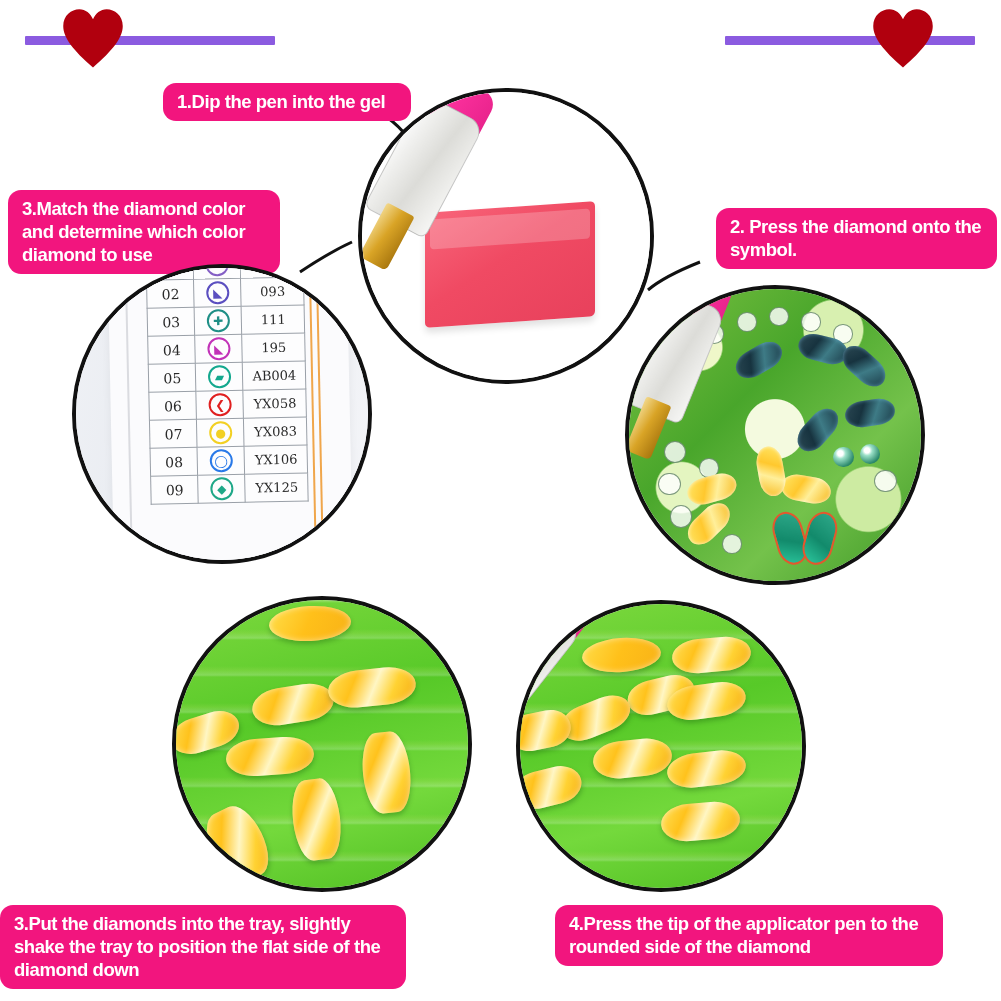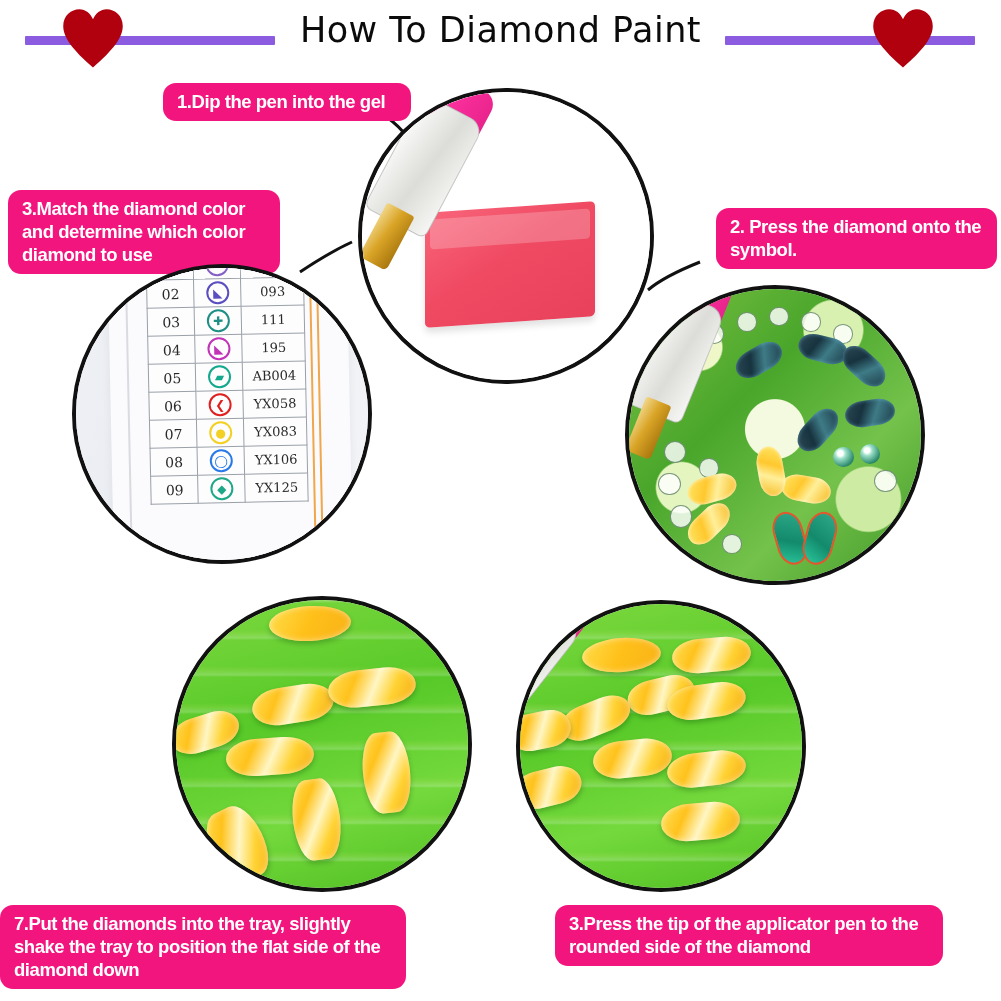--- a/index.html
+++ b/index.html
@@ -267,21 +267,20 @@
   <div class="rule right"></div>
 
   <svg class="heart left" viewBox="0 0 100 100">
     <path d="M50 96 C 18 68, 2 48, 2 29 C 2 12, 15 2, 28 2 C 38 2, 46 9, 50 18 C 54 9, 62 2, 72 2 C 85 2, 98 12, 98 29 C 98 48, 82 68, 50 96 Z" fill="#B1000E"></path>
   </svg>
 
   <svg class="heart right" viewBox="0 0 100 100">
     <path d="M50 96 C 18 68, 2 48, 2 29 C 2 12, 15 2, 28 2 C 38 2, 46 9, 50 18 C 54 9, 62 2, 72 2 C 85 2, 98 12, 98 29 C 98 48, 82 68, 50 96 Z" fill="#B1000E"></path>
   </svg>
 
-  <div id="page-title">How To Diamond Paint</div>
 </div>
 
 <svg id="connectors" viewBox="0 0 1001 1001">
   <path d="M388 118 C 404 130, 410 140, 414 152" stroke="#111" stroke-width="3" fill="none"></path>
   <path d="M352 242 C 330 252, 315 262, 300 272" stroke="#111" stroke-width="3" fill="none"></path>
   <path d="M700 262 C 680 270, 662 278, 648 290" stroke="#111" stroke-width="3" fill="none"></path>
 </svg>
 
 <div class="label" id="label-1">1.Dip the pen into the gel</div>
 
@@ -402,21 +401,21 @@
     <div class="tdiam" style="left:26%; top:30%; width:28%; height:13%; transform:rotate(-9deg);"></div>
     <div class="tdiam" style="left:52%; top:24%; width:30%; height:13%; transform:rotate(-6deg);"></div>
     <div class="tdiam" style="left:-2%; top:40%; width:24%; height:12%; transform:rotate(-18deg);"></div>
     <div class="tdiam" style="left:17%; top:48%; width:30%; height:13%; transform:rotate(-4deg);"></div>
     <div class="tdiam" style="left:64%; top:46%; width:16%; height:28%; transform:rotate(-6deg);"></div>
     <div class="tdiam" style="left:40%; top:62%; width:16%; height:28%; transform:rotate(-7deg);"></div>
     <div class="tdiam" style="left:12%; top:72%; width:18%; height:26%; transform:rotate(-26deg);"></div>
   </div>
 </div>
 
-<div class="label" id="label-3">7.Put the diamonds into the tray, slightly shake the tray to position the flat side of the diamond down</div>
+<div class="label" id="label-3">3.Put the diamonds into the tray, slightly shake the tray to position the flat side of the diamond down</div>
 
 <div class="circle" id="photo-pick">
   <div class="scene tray-bg">
     <div class="tdiam flat" style="left:22%; top:12%; width:28%; height:12%; transform:rotate(-4deg);"></div>
     <div class="tdiam" style="left:54%; top:12%; width:28%; height:12%; transform:rotate(-5deg);"></div>
     <div class="tdiam" style="left:38%; top:26%; width:24%; height:12%; transform:rotate(-14deg);"></div>
     <div class="tdiam" style="left:52%; top:28%; width:28%; height:12%; transform:rotate(-8deg);"></div>
     <div class="tdiam" style="left:14%; top:34%; width:26%; height:12%; transform:rotate(-22deg);"></div>
     <div class="tdiam" style="left:-4%; top:38%; width:22%; height:13%; transform:rotate(-12deg);"></div>
     <div class="tdiam" style="left:26%; top:48%; width:28%; height:13%; transform:rotate(-6deg);"></div>
@@ -425,13 +424,13 @@
     <div class="tdiam" style="left:50%; top:70%; width:28%; height:13%; transform:rotate(-5deg);"></div>
 
     <div class="pen" style="left:6%; top:4%; width:18%; height:54%; transform:rotate(38deg);">
       <div class="cap"></div>
       <div class="barrel"></div>
 
     </div>
   </div>
 </div>
 
-<div class="label" id="label-4">3.Press the tip of the applicator pen to the rounded side of the diamond</div>
+<div class="label" id="label-4">4.Press the tip of the applicator pen to the rounded side of the diamond</div>
 
 </body></html>

